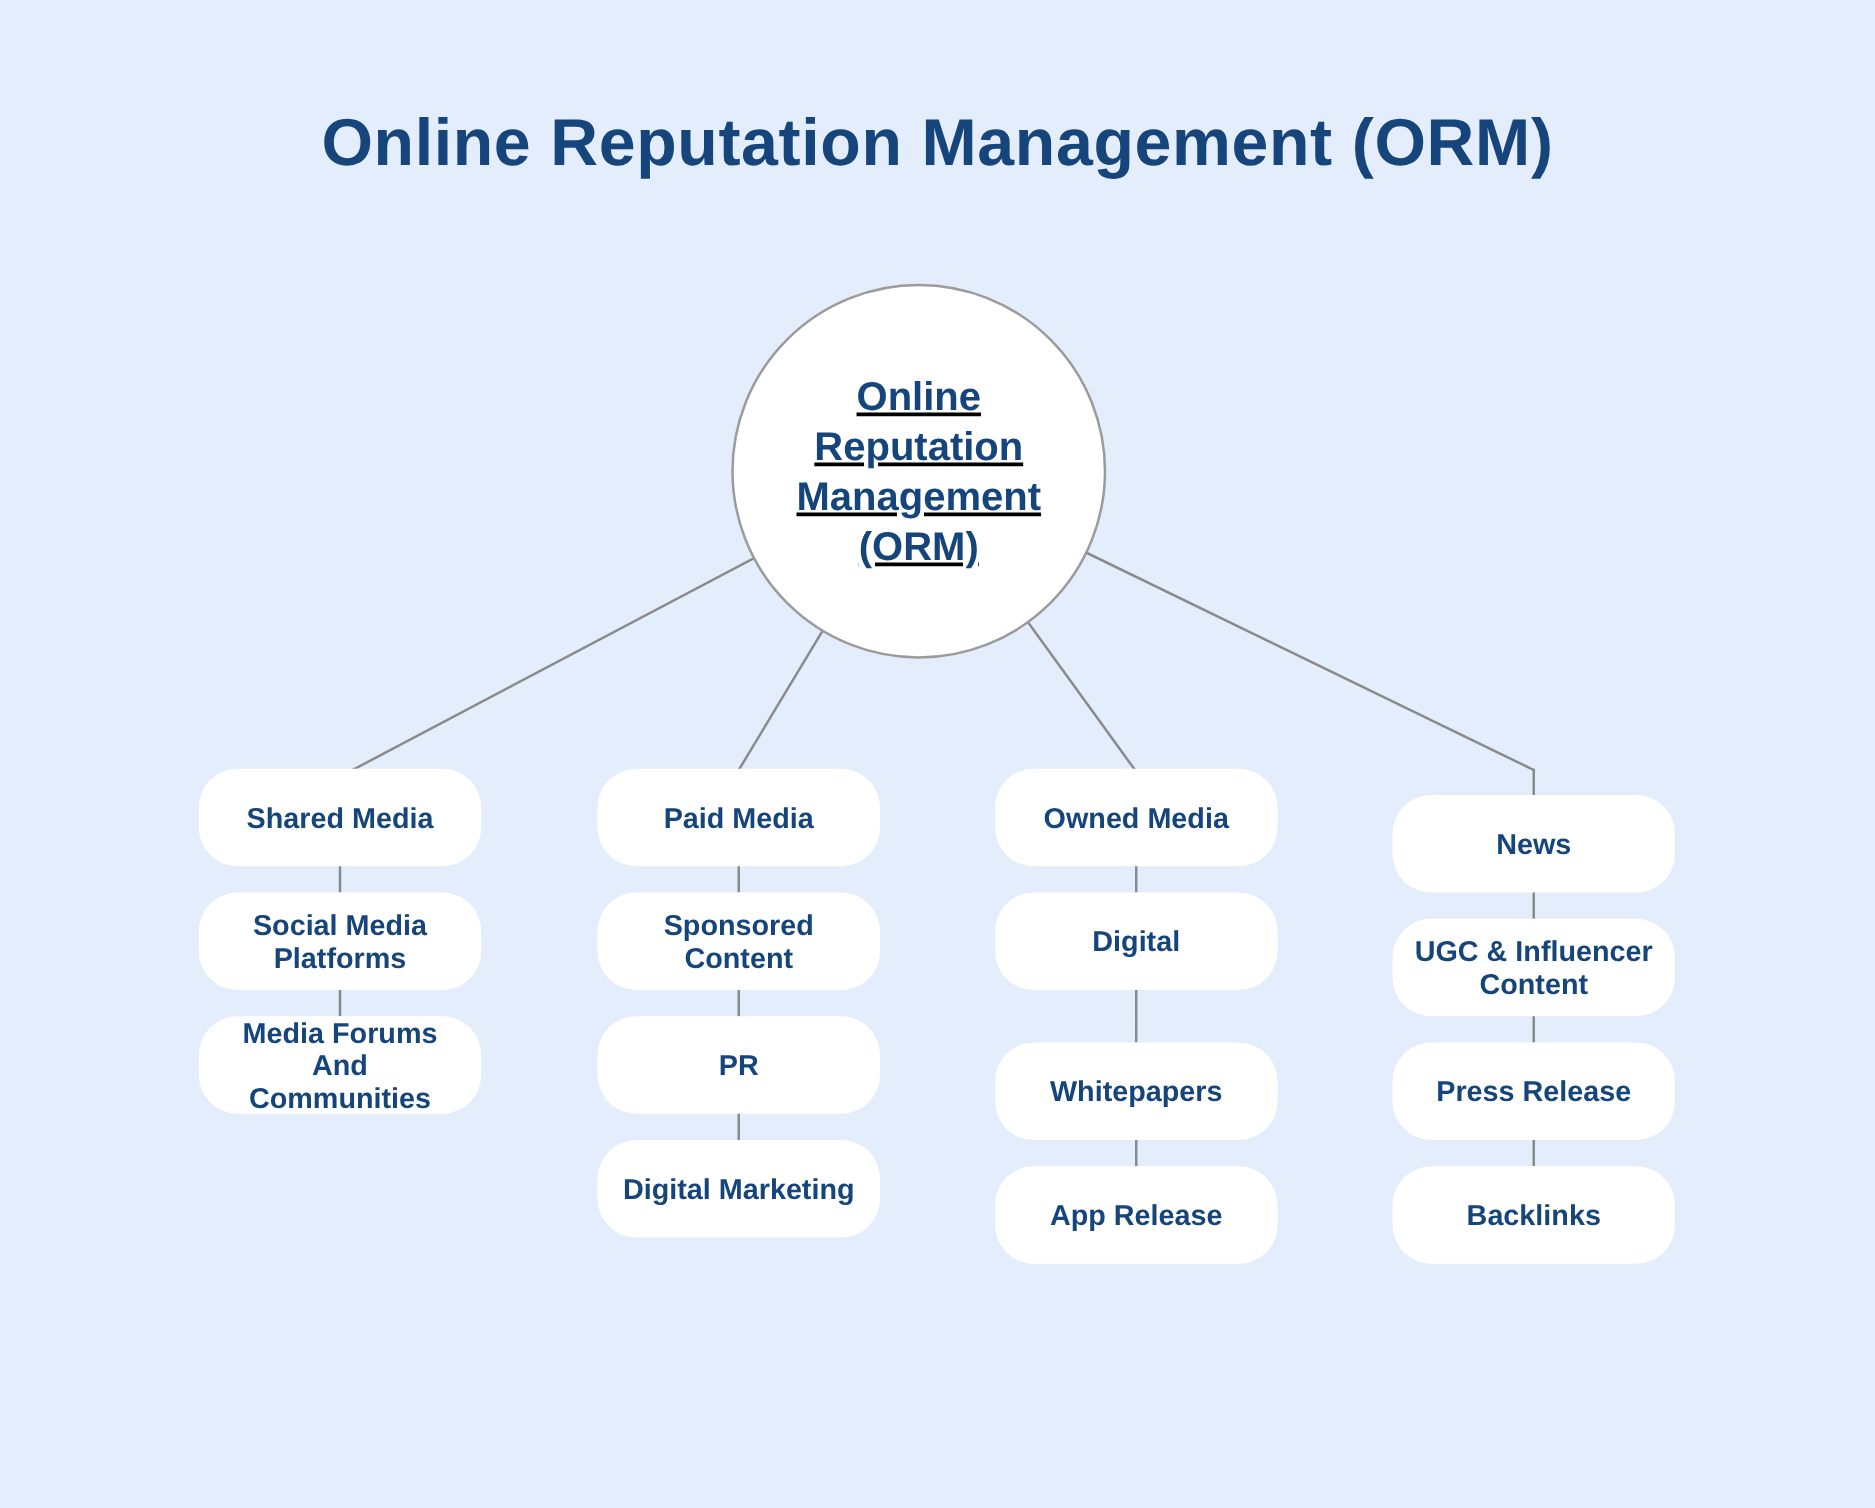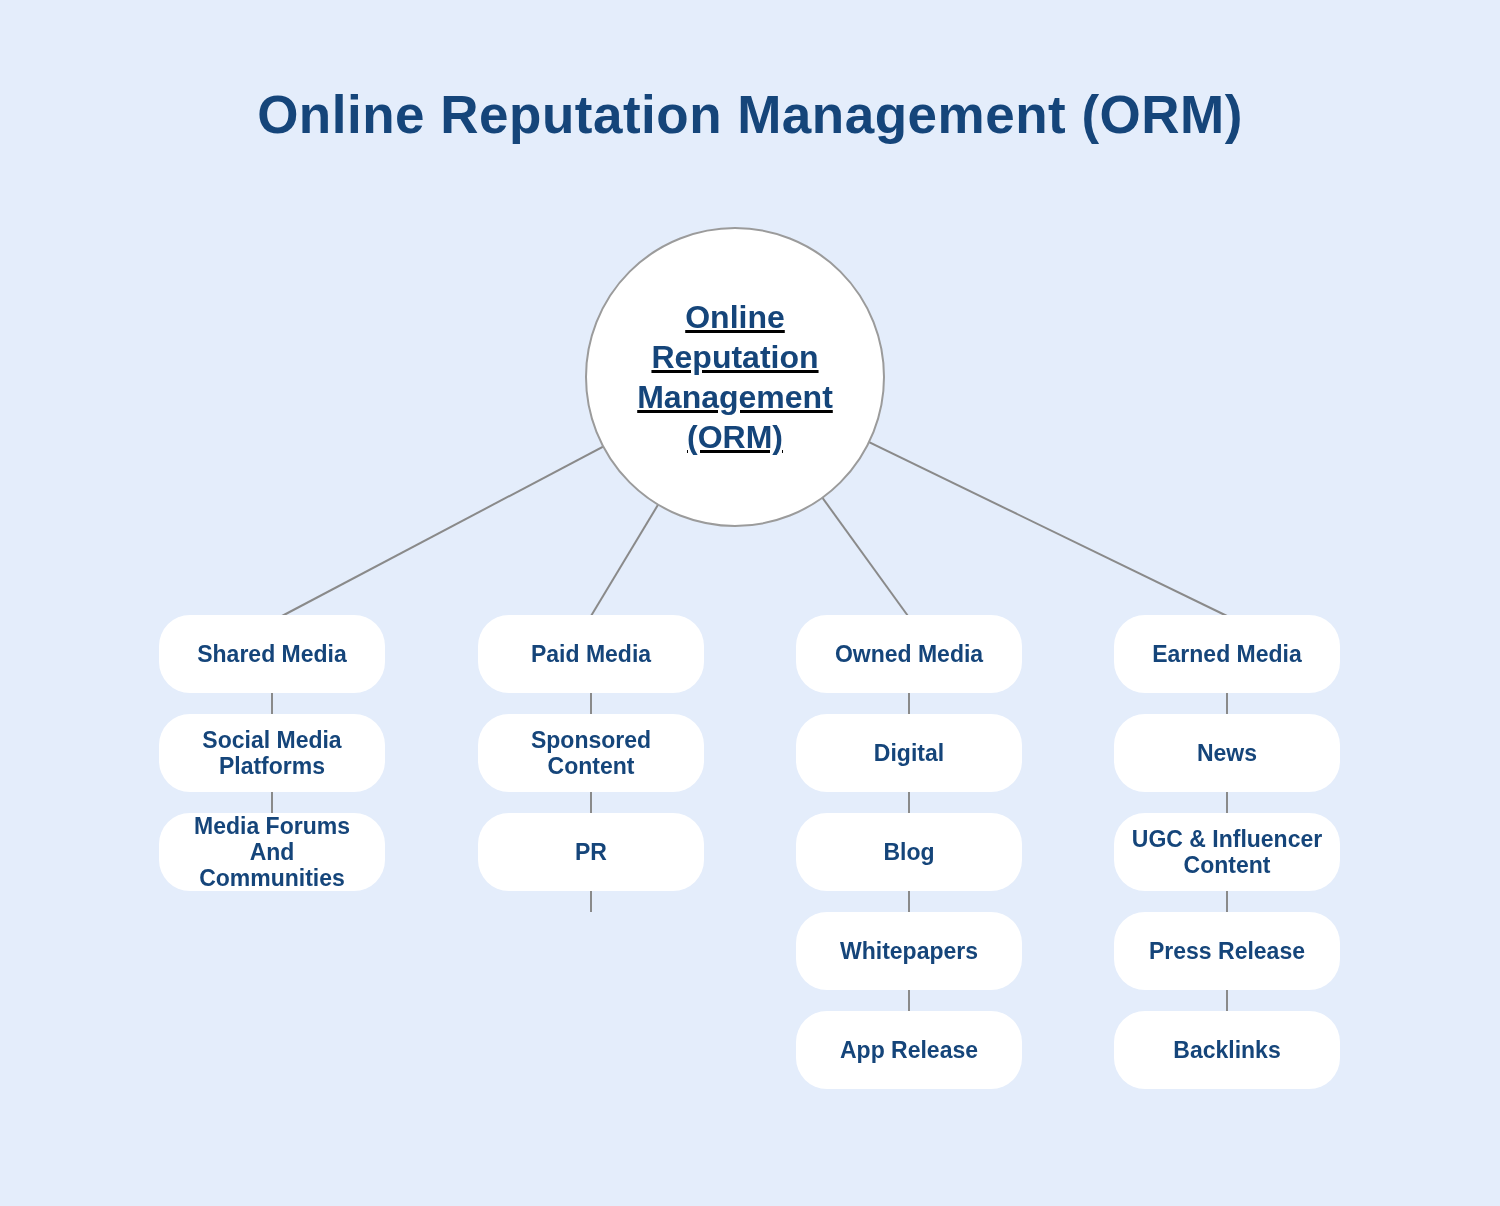--- a/index.html
+++ b/index.html
@@ -123,34 +123,33 @@
 Communities</div>
     </div>
     <div class="column column-2">
       <div class="node">Paid Media</div>
       <div class="v-connector"></div>
       <div class="node">Sponsored
 Content</div>
       <div class="v-connector"></div>
       <div class="node">PR</div>
       <div class="v-connector"></div>
+      <div class="node">Digital Marketing</div>
     </div>
     <div class="column column-3">
       <div class="node">Owned Media</div>
       <div class="v-connector"></div>
       <div class="node">Digital</div>
       <div class="v-connector"></div>
-      <div class="node">Blog</div>
       <div class="v-connector"></div>
       <div class="node">Whitepapers</div>
       <div class="v-connector"></div>
       <div class="node">App Release</div>
     </div>
     <div class="column column-4">
-      <div class="node">Earned Media</div>
       <div class="v-connector"></div>
       <div class="node">News</div>
       <div class="v-connector"></div>
       <div class="node">UGC &amp; Influencer
 Content</div>
       <div class="v-connector"></div>
       <div class="node">Press Release</div>
       <div class="v-connector"></div>
       <div class="node">Backlinks</div>
     </div>

